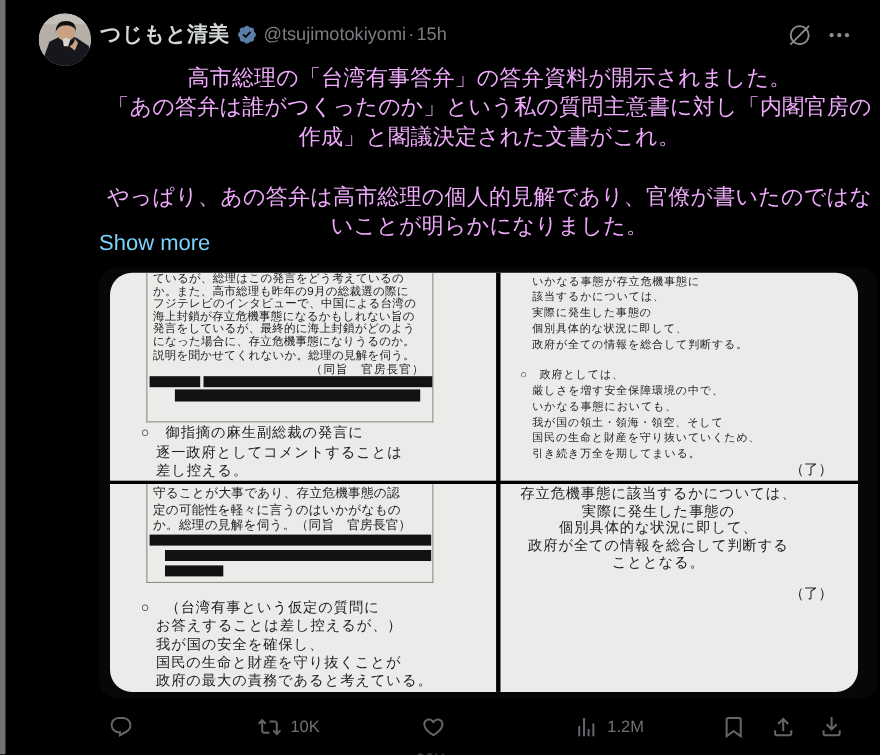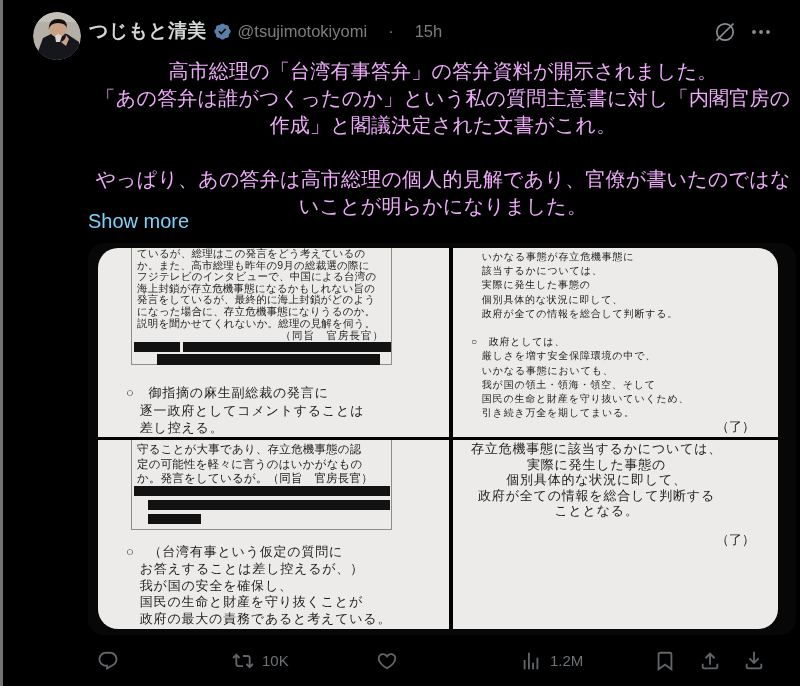--- a/index.html
+++ b/index.html
@@ -1,47 +1,47 @@
 <!DOCTYPE html>
 <html lang="ja"><head>
 <meta charset="utf-8">
 <style>
   * { margin:0; padding:0; box-sizing:border-box; }
   html,body { width:800px; height:686px; background:#000; overflow:hidden;
     font-family:"Liberation Sans","DejaVu Sans",sans-serif; }
   .screen { position:relative; width:800px; height:686px; background:#000;
-    border-left:3px solid #737373; }
+    border-left:5px solid #737373; }
 
   
   .avatar { position:absolute; left:30px; top:12px; width:48px; height:48px;
     border-radius:50%; overflow:hidden; cursor:pointer; }
   .name-row { position:absolute; left:86px; top:18px; display:flex; align-items:center; gap:6px; white-space:nowrap; }
   .display-name { color:#d4d7d8; font-size:19px; font-weight:bold; letter-spacing:.3px; cursor:pointer; }
   .badge { width:19px; height:19px; display:inline-block; }
-  .handle-group { display:flex; gap:21px; color:#7b7f83; font-size:16.5px; }
+  .handle-group { display:flex; gap:2px; color:#7b7f83; font-size:16.5px; }
   .top-icons { position:absolute; top:20px; display:flex; }
   .icon-btn { width:24px; height:24px; cursor:pointer; }
 
   
   .tweet-text { position:absolute; left:85px; top:58px; width:710px;
     color:#f0abfc; font-size:20px; line-height:27px; white-space:pre-line; letter-spacing:.2px;text-align:center; }
   .show-more { position:absolute; left:85px; top:208px; color:#7dd3fc;
     font-size:20px; line-height:27px; cursor:pointer; }
 
   
   .media { position:absolute; left:85px; top:243px; width:708px; height:392px;
     background:#070707; border-radius:16px; overflow:hidden; cursor:pointer; }
   .panel { position:absolute; left:10px; top:5px; width:680px; height:381px;
     background:#ecebe9; border-radius:20px; color:#1d1d1d; }
   .v-div { position:absolute; left:351px; top:0; width:4px; height:381px; background:#000; }
   .h-div { position:absolute; left:0; top:189px; width:680px; height:3px; background:#000; }
 
   .doc-text { white-space:pre-line; color:#1d1d1d; }
 
-  .tl-box { position:absolute; left:33px; top:0; width:261px; height:117px;
+  .tl-box { position:absolute; left:33px; top:0; width:261px; height:136px;
     border-left:1px solid #8f8d88; border-right:1px solid #8f8d88; border-bottom:1px solid #8f8d88; }
   .tl-box-text { position:absolute; left:5px; top:0; width:252px;
     font-size:10.5px; line-height:11.6px; letter-spacing:.2px; }
   .tl-attr { position:absolute; right:7px; top:81px; font-size:10.5px; letter-spacing:1px; }
   .bar { position:absolute; background:#121212; }
   .tl-b1a { left:2px;  top:94px;  width:46px;  height:10px; }
   .tl-b1b { left:51px; top:94px;  width:208px; height:10px; }
   .tl-b2  { left:25px; top:106px; width:223px; height:11px; }
   .tl-statement { position:absolute; left:28px; top:136px; font-size:13px; line-height:17.5px; letter-spacing:.8px; }
 
@@ -54,21 +54,21 @@
     font-size:11.5px; line-height:14.6px; letter-spacing:.2px; }
   .bl-b1 { left:2px;  top:46px; width:256px; height:10px; }
   .bl-b2 { left:16px; top:60px; width:242px; height:10px; }
   .bl-b3 { left:16px; top:74px; width:53px;  height:10px; }
   .bl-statement { position:absolute; left:28px; top:296px; font-size:13px; line-height:16.8px; letter-spacing:.8px; }
 
   .br-text { position:absolute; left:373px; top:193px; font-size:13px; line-height:15.5px; letter-spacing:.8px;text-align:center; }
   .br-end  { position:absolute; left:618px; top:283px; font-size:13px; }
 
   
-  .action { position:absolute; top:650px; display:flex; align-items:flex-start; gap:8px;
+  .action { position:absolute; top:650px; display:flex; align-items:flex-end; gap:8px;
     color:#6e7276; font-size:15px; cursor:pointer; }
   .action svg { display:block; }
   .count { line-height:22px; }
 </style>
 </head>
 <body>
 
 <div class="screen">
 
   <div class="avatar">
@@ -157,21 +157,21 @@
 　厳しさを増す安全保障環境の中で、
 　いかなる事態においても、
 　我が国の領土・領海・領空、そして
 　国民の生命と財産を守り抜いていくため、
 　引き続き万全を期してまいる。</div>
       <div class="tr-end doc-text">（了）</div>
 
       <div class="bl-box">
         <div class="bl-box-text doc-text">守ることが大事であり、存立危機事態の認
 定の可能性を軽々に言うのはいかがなもの
-か。発言をしているが。（同旨　官房長官）</div>
+か。総理の見解を伺う。（同旨　官房長官）</div>
         <div class="bar bl-b1"></div>
         <div class="bar bl-b2"></div>
         <div class="bar bl-b3"></div>
       </div>
       <div class="bl-statement doc-text">○　（台湾有事という仮定の質問に
 　お答えすることは差し控えるが、）
 　我が国の安全を確保し、
 　国民の生命と財産を守り抜くことが
 　政府の最大の責務であると考えている。</div>
 

